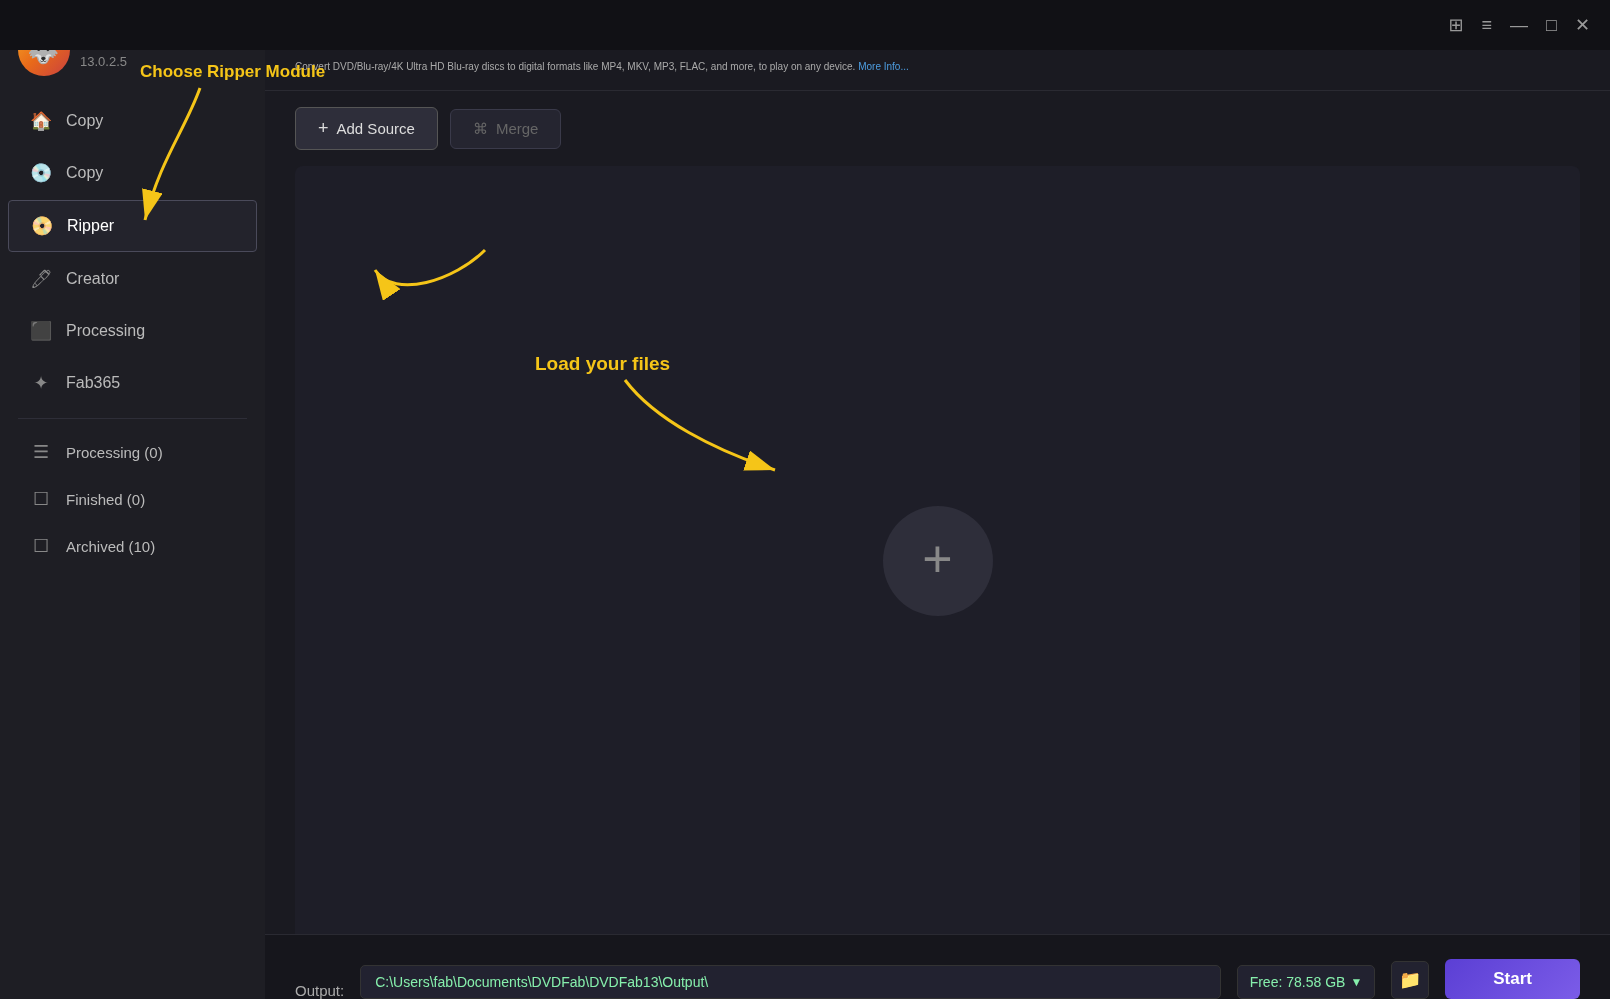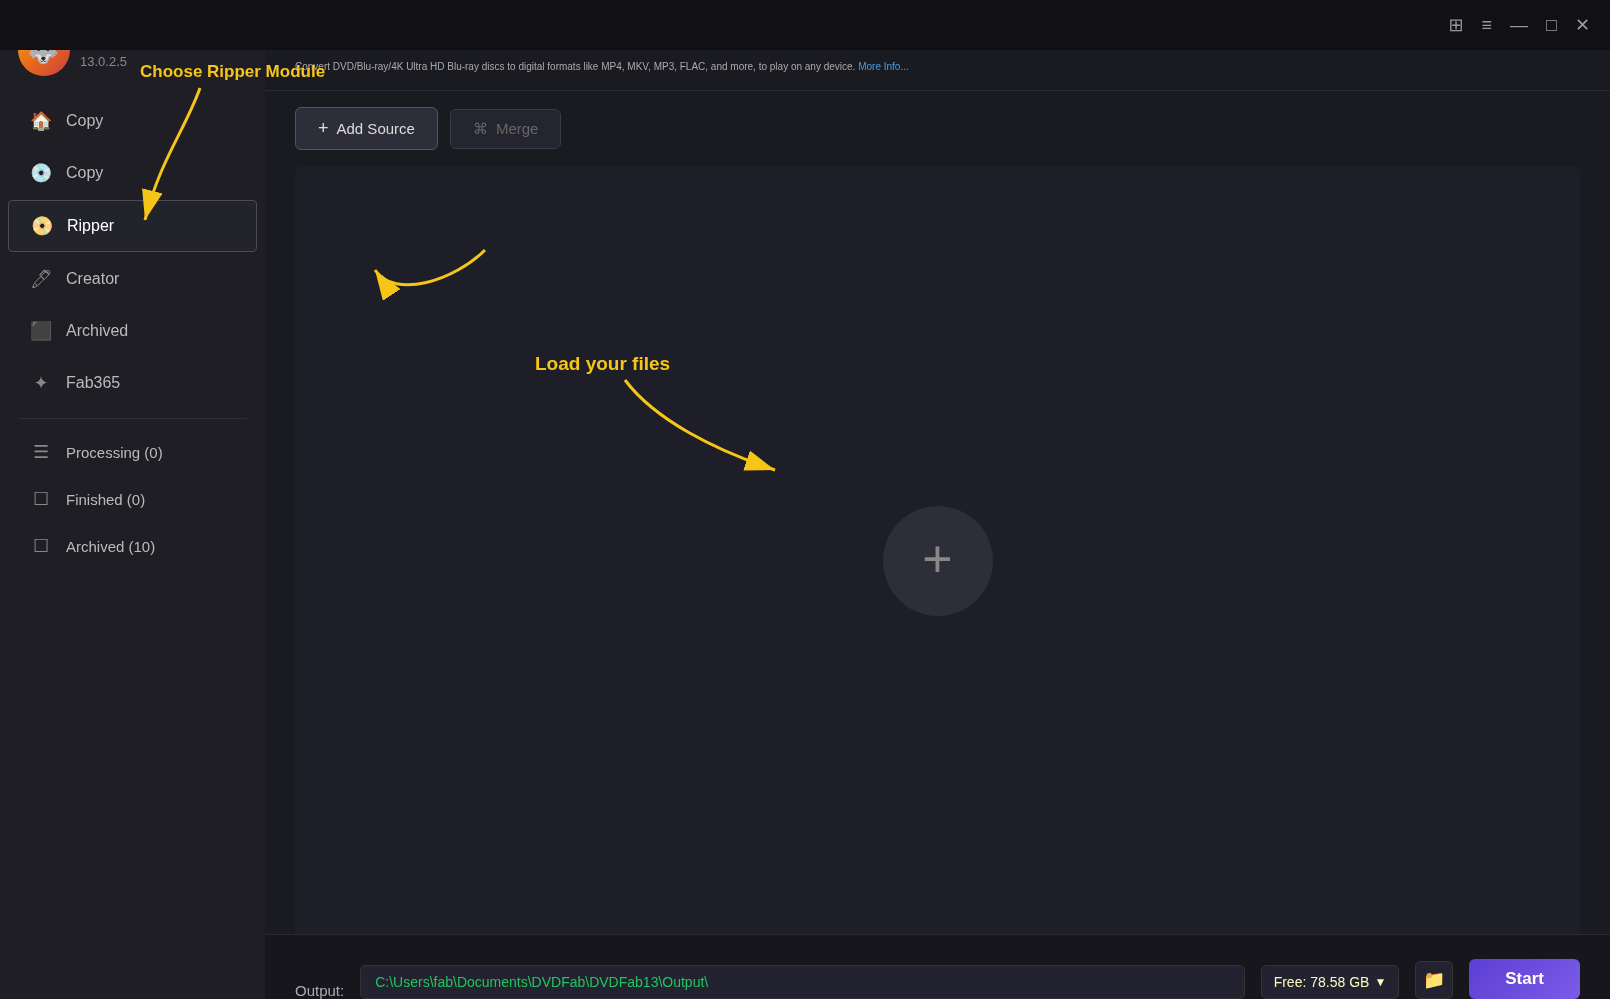--- a/index.html
+++ b/index.html
@@ -258,33 +258,33 @@
       font-size: 15px;
       white-space: nowrap;
     }
 
     .output-path {
       flex: 1;
       background: #222230;
       border: 1px solid #333;
       border-radius: 5px;
       padding: 8px 14px;
-      color: #22c55e;
+      color: #86efac;
       font-size: 14px;
     }
 
     .free-space {
       display: flex;
       align-items: center;
       gap: 5px;
       background: #222230;
       border: 1px solid #333;
       border-radius: 5px;
       padding: 8px 12px;
-      color: #fef9c3;
+      color: #86efac;
       font-size: 14px;
       white-space: nowrap;
       cursor: pointer;
     }
 
     .folder-btn {
       background: #222230;
       border: 1px solid #333;
       border-radius: 5px;
       width: 38px;
@@ -297,21 +297,21 @@
       font-size: 18px;
     }
 
     .start-btn {
       background: linear-gradient(135deg, #5b3fd4, #7b5ce8);
       border: none;
       border-radius: 6px;
       color: #fff;
       font-size: 17px;
       font-weight: 600;
-      padding: 10px 36px;
+      padding: 10px 48px;
       cursor: pointer;
     }
   </style>
 </head>
 <body>
 
 <div class="titlebar">
   <div class="titlebar-controls">
     <button class="titlebar-btn">⊞</button>
     <button class="titlebar-btn">≡</button>
@@ -347,21 +347,21 @@
       <span>Ripper</span>
     </div>
 
     <div class="nav-item">
       <span class="nav-icon">🖊</span>
       <span>Creator</span>
     </div>
 
     <div class="nav-item">
       <span class="nav-icon">⬛</span>
-      <span>Archived</span>
+      <span>Processing</span>
     </div>
 
     <div class="nav-item">
       <span class="nav-icon">✦</span>
       <span>Fab365</span>
     </div>
 
     <hr class="sidebar-divider">
 
     <div class="nav-item-queue">

